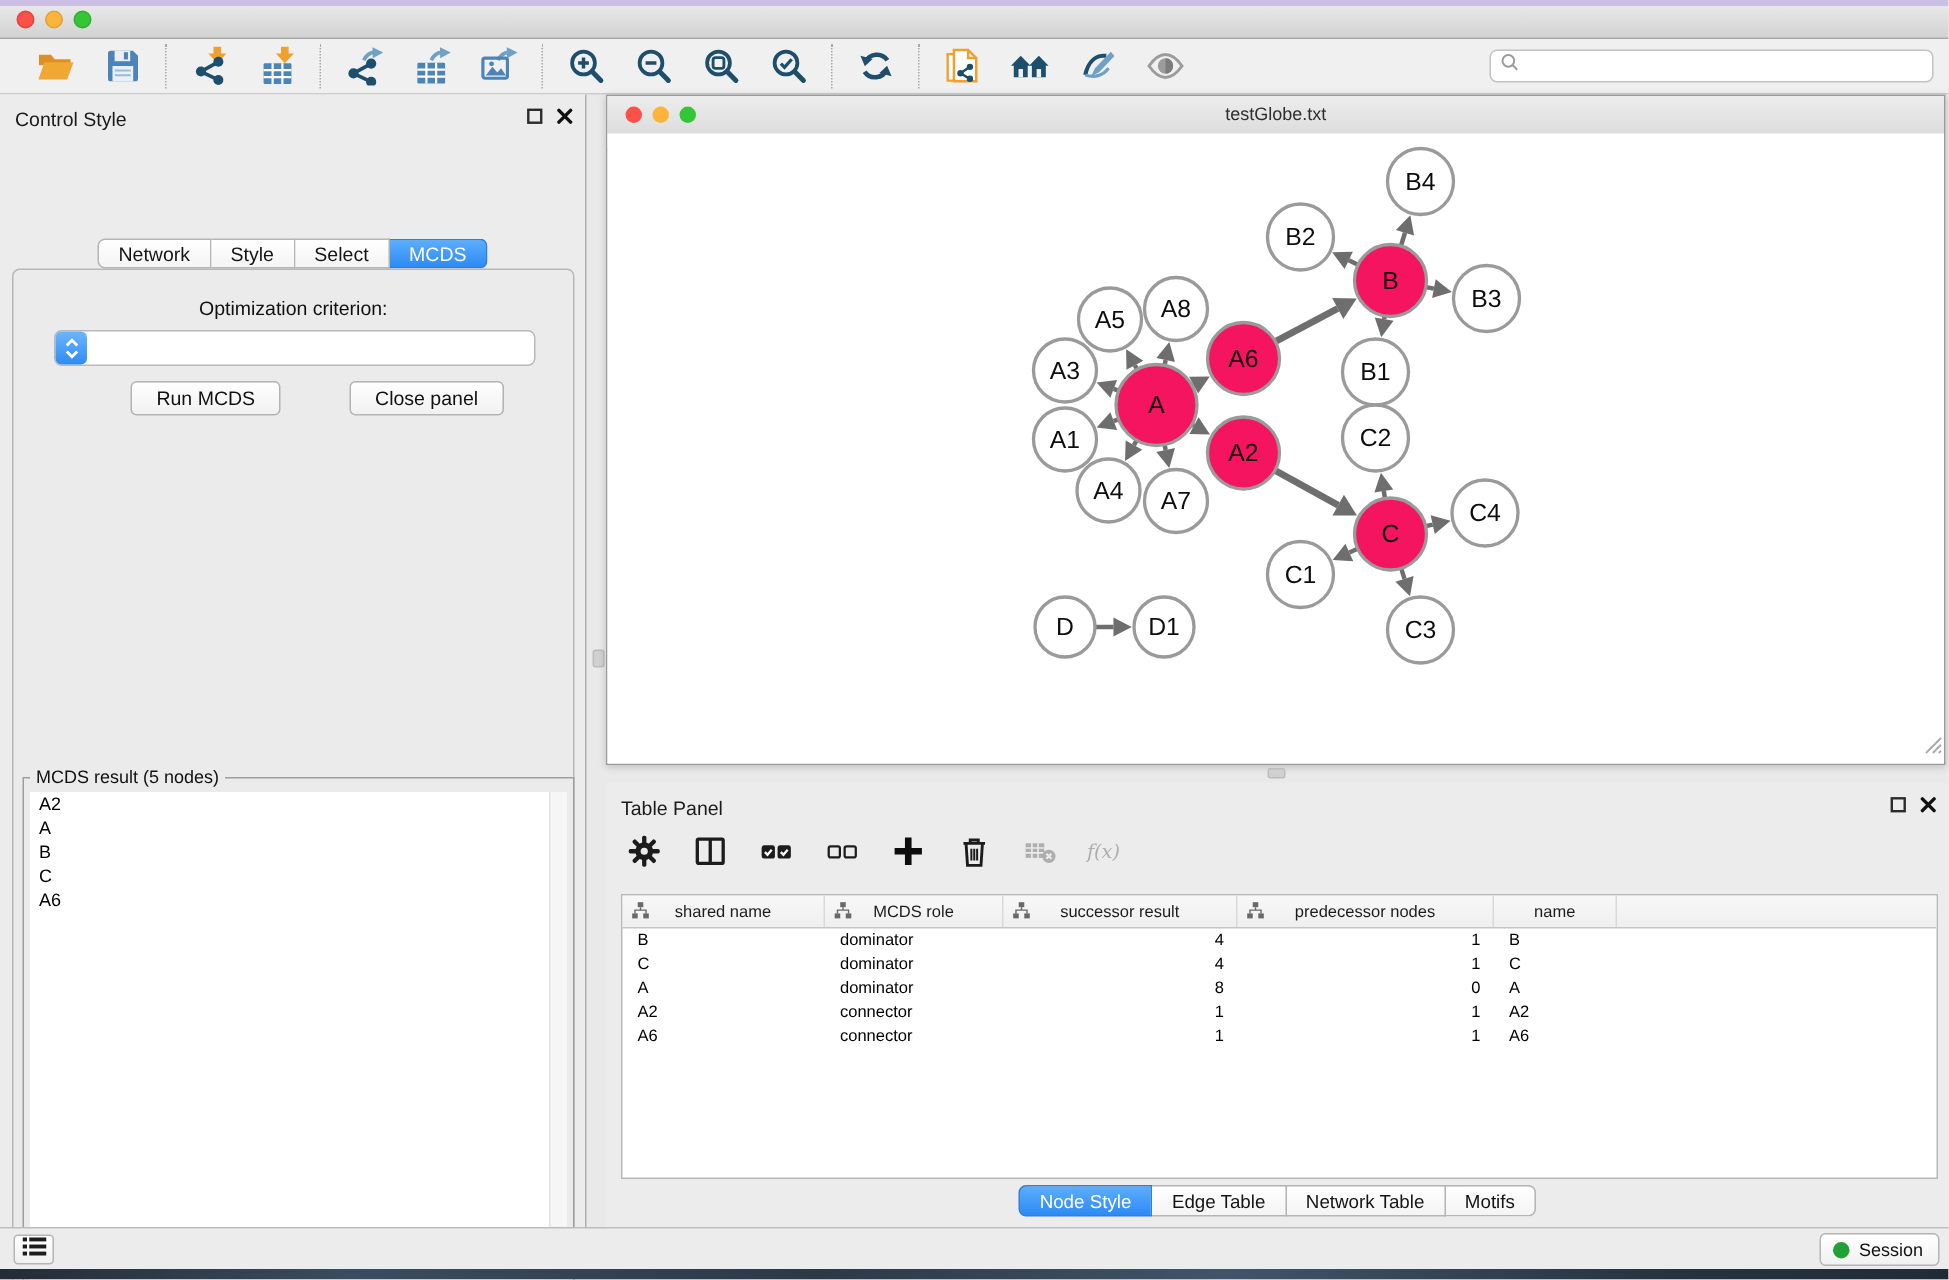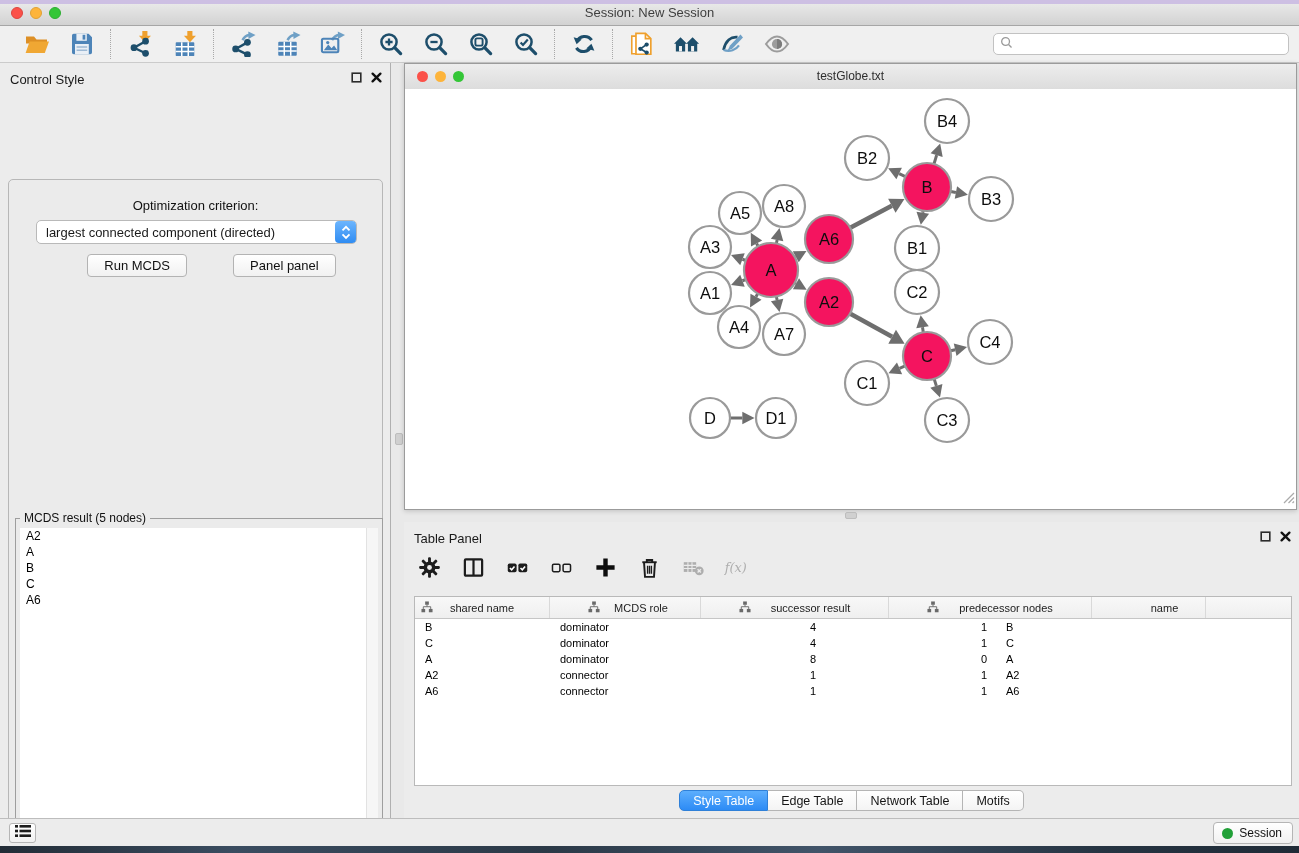--- a/index.html
+++ b/index.html
@@ -72,21 +72,21 @@
   .vhandle{position:absolute;left:395px;top:433px;width:8px;height:12px;background:#d0d0d0;border:1px solid #bdbdbd;border-radius:2px;box-sizing:border-box;}
   .hhandle{position:absolute;left:845px;top:512px;width:12px;height:7px;background:#d0d0d0;border:1px solid #bdbdbd;border-radius:2px;box-sizing:border-box;}
   
   .table-panel{position:absolute;left:404px;top:522px;width:895px;height:296px;background:#ececec;box-sizing:border-box;}
   .tp-toolbar{position:absolute;left:12px;top:27px;height:36px;display:flex;align-items:center;gap:17px;}
   .tp-toolbar .tbtn svg{width:23px;height:23px;}
   .tp-toolbar .tbtn.wide svg{width:38px;height:23px;}
   .tp-toolbar .disabled{opacity:0.95;}
   .table-box{position:absolute;left:10px;top:74px;width:878px;height:190px;background:#fff;
     border:1px solid #b9b9b9;box-sizing:border-box;overflow:hidden;}
-  .thead{display:flex;height:22px;background:linear-gradient(#f8f8f8,#efefef);border-bottom:1px solid #c6c6c6;box-sizing:border-box;gap:32px;}
+  .thead{display:flex;height:22px;background:linear-gradient(#f8f8f8,#efefef);border-bottom:1px solid #c6c6c6;box-sizing:border-box;}
   .th{position:relative;display:flex;align-items:center;justify-content:center;font-size:11px;color:#1c1c1c;
     border-right:1px solid #d9d9d9;box-sizing:border-box;gap:5px;}
   .th .tree{position:absolute;left:6px;top:4px;}
   .th.filler{flex:1;border-right:none;}
   .trow{display:flex;height:16px;align-items:center;}
   .td{font-size:11px;color:#000;box-sizing:border-box;white-space:nowrap;overflow:hidden;}
   .td.l{text-align:left;padding-left:10px;}
   .td.r{text-align:right;padding-right:9px;}
   #table-tabs{position:absolute;left:0;top:268px;width:100%;display:flex;justify-content:center;}
   #table-tabs .tab{font-size:12.5px;height:21px;line-height:20px;}
@@ -103,21 +103,20 @@
     background:linear-gradient(90deg,#222c36,#3a4c60 18%,#2b3947 42%,#415469 63%,#263442 85%,#1f2b37);}
 </style>
 </head>
 <body>
 
 <div class="titlebar">
   <div class="accent"></div>
   <span class="tl red"></span>
   <span class="tl yellow"></span>
   <span class="tl green"></span>
-  <div class="title-text">Session: New Session</div>
 </div>
 
 <div class="main-toolbar" id="main-toolbar">
 
   <div class="tgroup">
       <span class="tbtn">
         <svg viewBox="0 0 26 26">
           <path d="M2 5.5h8l2.5 3H23v4H2z" fill="#dd8f25"></path>
           <path d="M5.6 10.5H25L20.8 22H1.6z" fill="#f0a733"></path>
         </svg>
@@ -283,34 +282,39 @@
         <svg width="11" height="11" viewBox="0 0 11 11">
           <rect x="1.2" y="1.2" width="8.6" height="8.6" fill="none" stroke="#2b2b2b" stroke-width="1.6"></rect>
         </svg>
       </span>
     <span class="js-close-icon">
         <svg width="11" height="11" viewBox="0 0 11 11">
           <path d="M1.6 1.6l7.8 7.8M9.4 1.6L1.6 9.4" stroke="#111" stroke-width="2.3" stroke-linecap="round"></path>
         </svg>
       </span>
   </div>
+  <div id="control-tabs" class="seg">
+      <div class="tab">Network</div>
+      <div class="tab">Style</div>
+      <div class="tab">Select</div>
+      <div class="tab active">MCDS</div>
+    </div>
   <div class="tab-content">
     <div class="opt-label">Optimization criterion:</div>
     <div class="criterion-select">
-      <span class="val">largest connected component (directed)</span>
       <span class="stepper">
         <svg width="12" height="15" viewBox="0 0 12 15">
             <path d="M2.5 5.4L6 1.9l3.5 3.5" fill="none" stroke="#fff" stroke-width="1.9"></path>
             <path d="M2.5 9.3L6 12.8l3.5-3.5" fill="none" stroke="#fff" stroke-width="1.9"></path>
           </svg>
       </span>
     </div>
     <div class="cp-buttons">
       <button class="btn">Run MCDS</button>
-      <button class="btn">Panel panel</button>
+      <button class="btn">Close panel</button>
     </div>
     <div class="fieldset">
       <span class="legend">MCDS result (5 nodes)</span>
       <div class="result-list" id="result-list">
         <div class="result-scroll"></div>
       <div class="result-item">A2</div>
           <div class="result-item">A</div>
           <div class="result-item">B</div>
           <div class="result-item">C</div>
           <div class="result-item">A6</div>
@@ -572,21 +576,21 @@
         <div class="trow">
           <div class="td l" style="width: 135px;">A6</div>
           <div class="td l" style="width: 119px;">connector</div>
           <div class="td r" style="width: 156px;">1</div>
           <div class="td r" style="width: 171px;">1</div>
           <div class="td l" style="width: 82px;">A6</div>
         </div>
       </div>
   </div>
   <div id="table-tabs" class="seg">
-      <div class="tab active">Style Table</div>
+      <div class="tab active">Node Style</div>
       <div class="tab">Edge Table</div>
       <div class="tab">Network Table</div>
       <div class="tab">Motifs</div>
     </div>
 </div>
 
 <div class="status-bar">
   <div class="list-btn">
     <span>
       <svg width="16" height="14" viewBox="0 0 16 14">

